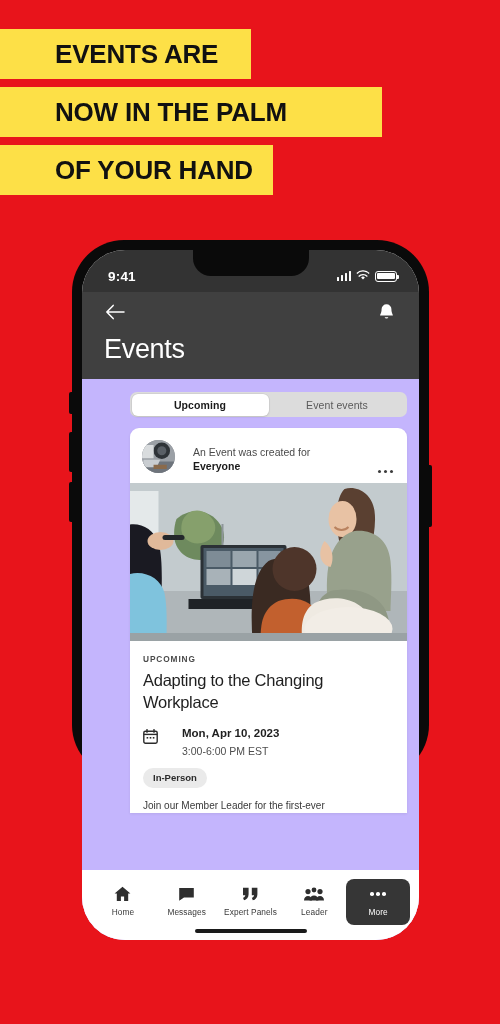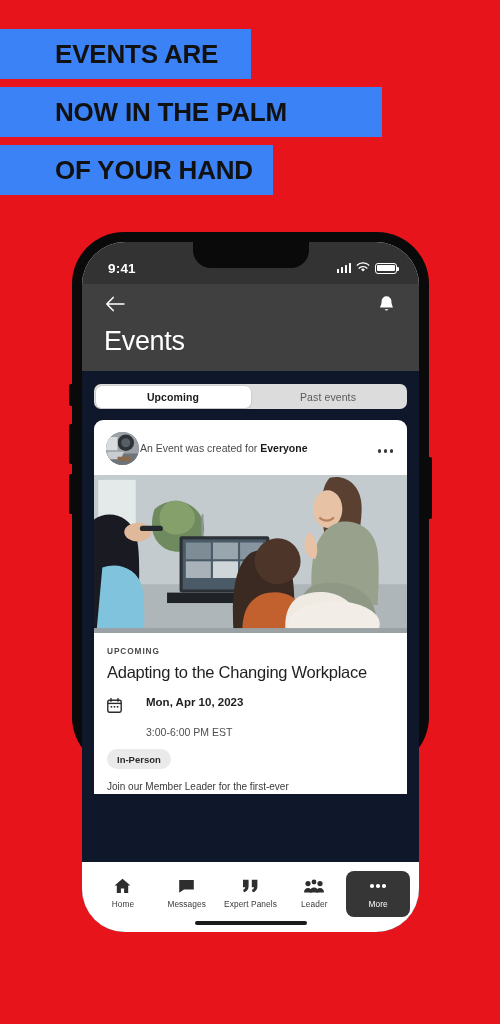--- a/index.html
+++ b/index.html
@@ -6,21 +6,21 @@
   html, body {
     width: 500px; height: 1024px;
     overflow: hidden;
     font-family: "Liberation Sans", sans-serif;
   }
   body { background: #E8141B; position: relative; }
 
   
   .headline-block { position: absolute; left: 0; top: 0; width: 100%; }
   .band {
-    background: #3b82f6;
+    background: #fde047;
     display: flex;
     align-items: center;
     font-weight: 700;
     color: #111111;
     letter-spacing: -0.2px;
     font-stretch: condensed;
   }
   .band-1 { width: 251px; height: 50px; margin-top: 29px; }
   .band-2 { width: 382px; height: 50px; margin-top: 8px; }
   .band-3 { width: 273px; height: 50px; margin-top: 8px; text-align: center; }
@@ -28,21 +28,21 @@
     padding-left: 55px;
     font-size: 26px;
     line-height: 1;
     white-space: nowrap;
     font-family: "Liberation Sans Narrow", "Liberation Sans", sans-serif;
   }
 
   
   .phone {
     position: absolute;
-    left: 72px; top: 232px;
+    left: 72px; top: 240px;
     width: 357px; height: 537px;
   }
   .phone-body {
     position: absolute; inset: 0;
     background: #0A0A0A;
     border-radius: 52px;
   }
   .btn-vol {
     position: absolute; left: -3px;
     width: 4px; height: 30px;
@@ -130,23 +130,24 @@
     font-size: 27px;
     font-weight: 400;
     letter-spacing: -0.3px;
     padding-left: 2px;
     margin-top: 2px;
   }
 
   
   .app-body {
     flex: 1 1 auto;
-    background: #0f172a;
+    background: #c4b5fd;
     position: relative;
     overflow: hidden;
+    padding-left: 36px;
   }
   .tabs-wrap { padding: 13px 12px 11px 12px; }
   .segmented {
     display: flex;
     background: #DCDCDC;
     border-radius: 7px;
     height: 25px;
     padding: 1.5px;
   }
   .seg {
@@ -167,23 +168,23 @@
 
   .card {
     margin: 0 12px;
     background: #FFFFFF;
     border-radius: 9px 9px 0 0;
     overflow: hidden;
     box-shadow: 0 1px 3px rgba(0,0,0,.07);
   }
 
   .post-head {
-    display: flex; align-items: center;
+    display: flex; align-items: flex-end;
     padding: 12px 12px 10px 12px;
-    gap: 1px;
+    gap: 18px;
   }
   .avatar {
     width: 33px; height: 33px; border-radius: 50%;
     flex: 0 0 auto; overflow: hidden;
     background: #8E9196;
     position: relative;
   }
   .avatar svg { display: block; width: 100%; height: 100%; }
   .post-meta { flex: 1 1 auto; min-width: 0; }
   .post-line1 {
@@ -210,21 +211,21 @@
     font-size: 8.3px; font-weight: 700; letter-spacing: 0.9px;
     color: #4A4A4A;
   }
   .event-title {
     font-size: 16.5px; color: #1F1F1F; font-weight: 400;
     line-height: 1.36; margin-top: 5px; letter-spacing: -0.25px;
   }
   .when { display: flex; align-items: flex-start; gap: 24px; margin-top: 13px; }
   .cal-ico { flex: 0 0 auto; margin-top: 2px; }
   .when-date { font-size: 11.5px; font-weight: 700; color: #1F1F1F; }
-  .when-time { font-size: 10.5px; color: #4E4E4E; margin-top: 18px; }
+  .when-time { font-size: 10.5px; color: #4E4E4E; margin-top: 6px; }
   .pill {
     display: inline-block; margin-top: 11px;
     background: #EAEAEA; color: #2B2B2B;
     font-size: 9.5px; font-weight: 700;
     padding: 4.5px 10px; border-radius: 11px;
   }
   .desc {
     font-size: 10px; color: #3A3A3A;
     margin-top: 11px; line-height: 1.45;
     height: 14px; overflow: hidden;
@@ -322,21 +323,21 @@
         </div>
       </div>
       <div class="page-title">Events</div>
     </div>
 
     <div class="app-body">
 
       <div class="tabs-wrap">
         <div class="segmented">
           <div class="seg active">Upcoming</div>
-          <div class="seg">Past events</div>
+          <div class="seg">Event events</div>
         </div>
       </div>
 
       <div class="card">
 
         <div class="post-head">
           <div class="avatar">
             <svg viewBox="0 0 40 40" preserveAspectRatio="xMidYMid slice">
               <rect width="40" height="40" fill="#9BA0A6"></rect>
               <path d="M0 26h40v14H0z" fill="#6E747C"></path>

